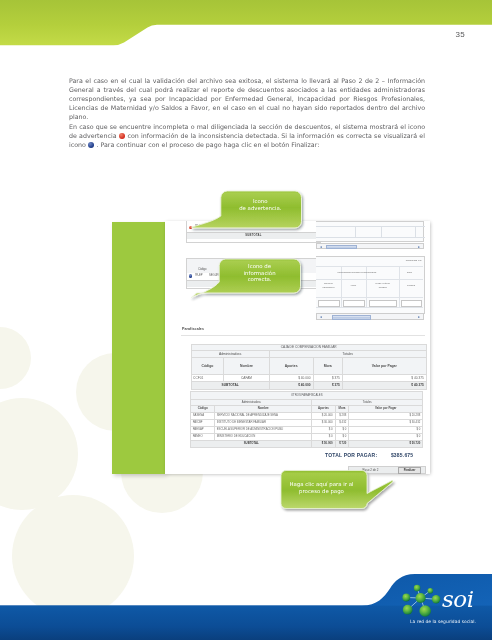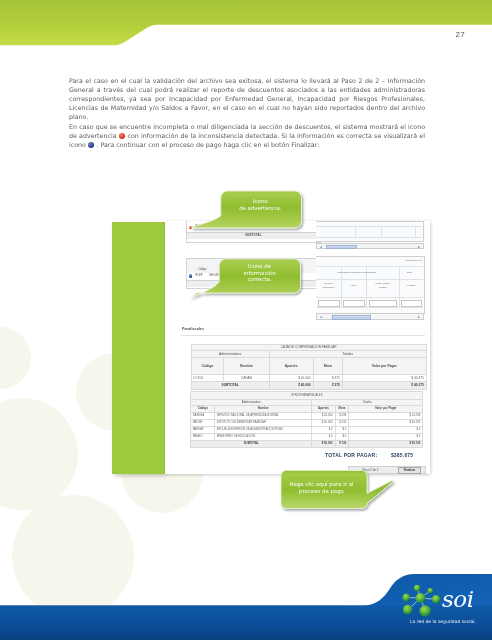--- a/index.html
+++ b/index.html
@@ -187,21 +187,21 @@
     <defs>
       <linearGradient id="gtop" x1="0" y1="0" x2="0" y2="1">
         <stop offset="0%" stop-color="#a6c438"></stop>
         <stop offset="55%" stop-color="#b4cf3c"></stop>
         <stop offset="100%" stop-color="#c3db47"></stop>
       </linearGradient>
     </defs>
     <path d="M0,0 H492 V24.7 H157 Q151.5,24.7 147.5,27.5 L124,42.5 Q119.5,45.2 113.7,45.2 H0 Z" fill="url(#gtop)"></path>
   </svg>
 
-  <div class="pagenum">27</div>
+  <div class="pagenum">35</div>
 
   <div class="bodytext">
     <p>Para el caso en el cual la validación del archivo sea exitosa, el sistema lo llevará al Paso 2 de 2 – Información General a través del cual podrá realizar el reporte de descuentos asociados a las entidades administradoras correspondientes, ya sea por Incapacidad por Enfermedad General, Incapacidad por Riesgos Profesionales, Licencias de Maternidad y/o Saldos a Favor, en el caso en el cual no hayan sido reportados dentro del archivo plano.</p>
     <p><span>En caso que se encuentre incompleta o mal diligenciada la sección de descuentos, el sistema mostrará el icono de advertencia </span><span class="inline-ico ico-warn"></span><span> con información de la inconsistencia detectada. Si la información es correcta se visualizará el icono </span><span class="inline-ico ico-ok"></span><span> . Para continuar con el proceso de pago haga clic en el botón Finalizar:</span></p>
   </div>
 
   <div class="shotwrap">
     <div class="greenblock"></div>
     <div class="shotpanel">
       <div class="shotinner" id="shotinner">

